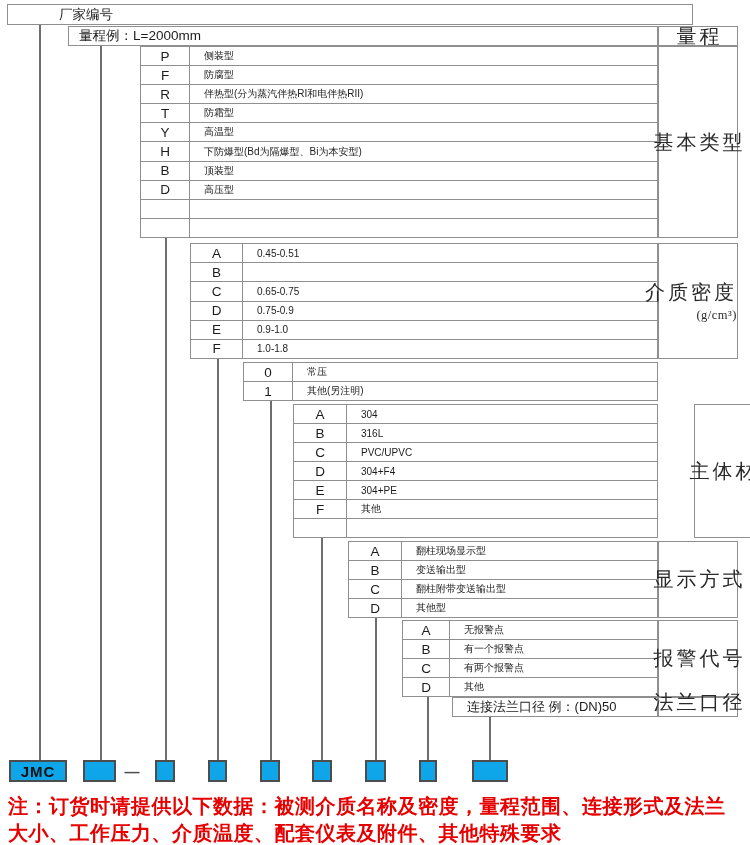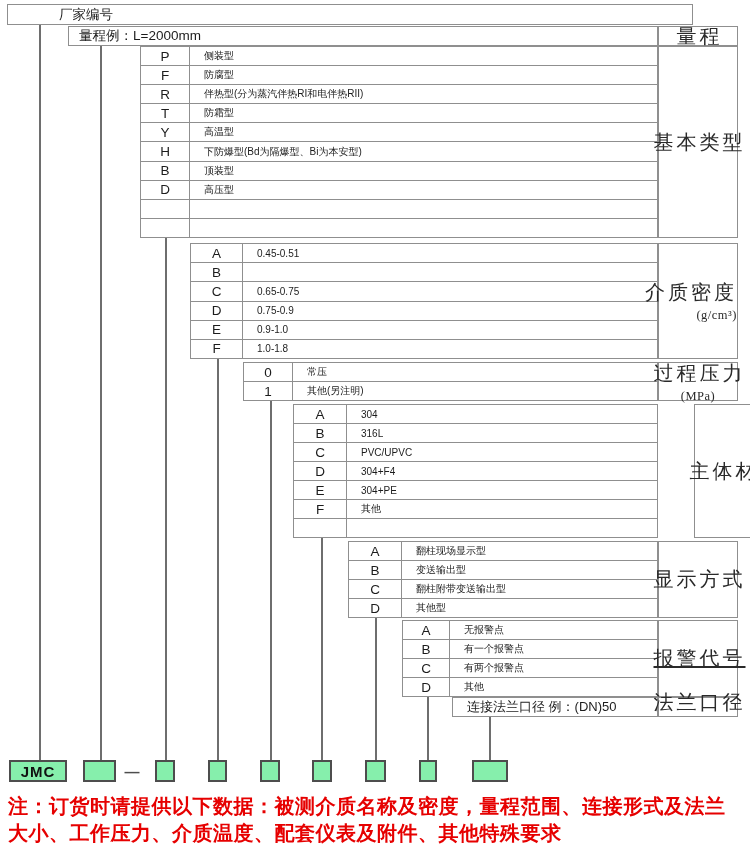--- a/index.html
+++ b/index.html
@@ -30,21 +30,21 @@
   .label-cell .l2{font-size:12.5px;letter-spacing:0.5px;margin-top:2px;white-space:nowrap;}
   .label-cell .l2:empty{display:none;margin:0;}
   
   #flange-row{position:absolute;left:452px;top:697px;width:206px;height:20px;
     border:1px solid var(--line);box-sizing:border-box;display:flex;align-items:center;
     padding-left:14px;font-size:13px;background:#fff;white-space:nowrap;}
   
   .connector{position:absolute;width:1.5px;background:var(--conn);}
   
   .mbox{position:absolute;top:760px;height:22px;border:2px solid var(--boxb);
-    box-sizing:border-box;background:#86efac;}
+    box-sizing:border-box;background:#0ea5e9;}
   .mbox.jmc{display:flex;align-items:center;justify-content:center;
     font-weight:bold;font-size:15px;letter-spacing:1px;color:#111;}
   #model-separator{position:absolute;left:119px;top:760px;width:26px;height:22px;
     display:flex;align-items:center;justify-content:center;font-weight:bold;
     font-size:15px;color:var(--boxb);}
   
   #order-note{position:absolute;left:8px;top:793px;width:742px;font-weight:bold;
     font-size:20px;line-height:26.5px;color:var(--red);letter-spacing:0.5px;}
 </style>
 </head>
@@ -148,24 +148,20 @@
     <div class="sec" style="left: 243px; top: 362px; width: 415px; height: 39px;">
       <div class="row">
         <div class="code" style="flex: 0 0 49px;">0</div>
         <div class="desc">常压</div>
       </div>
       <div class="row">
         <div class="code" style="flex: 0 0 49px;">1</div>
         <div class="desc">其他(另注明)</div>
       </div>
     </div>
-    <div class="label-cell" style="top: 362px; height: 39px;">
-      <span class="l1">过程压力</span>
-      <span class="l2">(MPa)</span>
-    </div>
     <div class="sec" style="left: 293px; top: 404px; width: 365px; height: 134px;">
       <div class="row">
         <div class="code" style="flex: 0 0 53px;">A</div>
         <div class="desc">304</div>
       </div>
       <div class="row">
         <div class="code" style="flex: 0 0 53px;">B</div>
         <div class="desc">316L</div>
       </div>
       <div class="row">
@@ -224,21 +220,21 @@
       </div>
       <div class="row">
         <div class="code" style="flex: 0 0 47px;">C</div>
         <div class="desc">有两个报警点</div>
       </div>
       <div class="row">
         <div class="code" style="flex: 0 0 47px;">D</div>
         <div class="desc">其他</div>
       </div>
     </div>
-    <div class="label-cell" style="top: 620px; height: 77px; text-decoration: underline;">
+    <div class="label-cell" style="top: 620px; height: 77px;">
       <span class="l1">报警代号</span>
     </div>
     <div class="label-cell" style="top: 26px; height: 20px;">
       <span class="l1">量程</span>
     </div>
     <div class="label-cell" style="top: 697px; height: 20px; justify-content: flex-end;">
       <span class="l1">法兰口径</span>
     </div>
     <div class="connector" style="left: 39px; top: 25px; height: 735px;"></div>
     <div class="connector" style="left: 100px; top: 46px; height: 714px;"></div>

